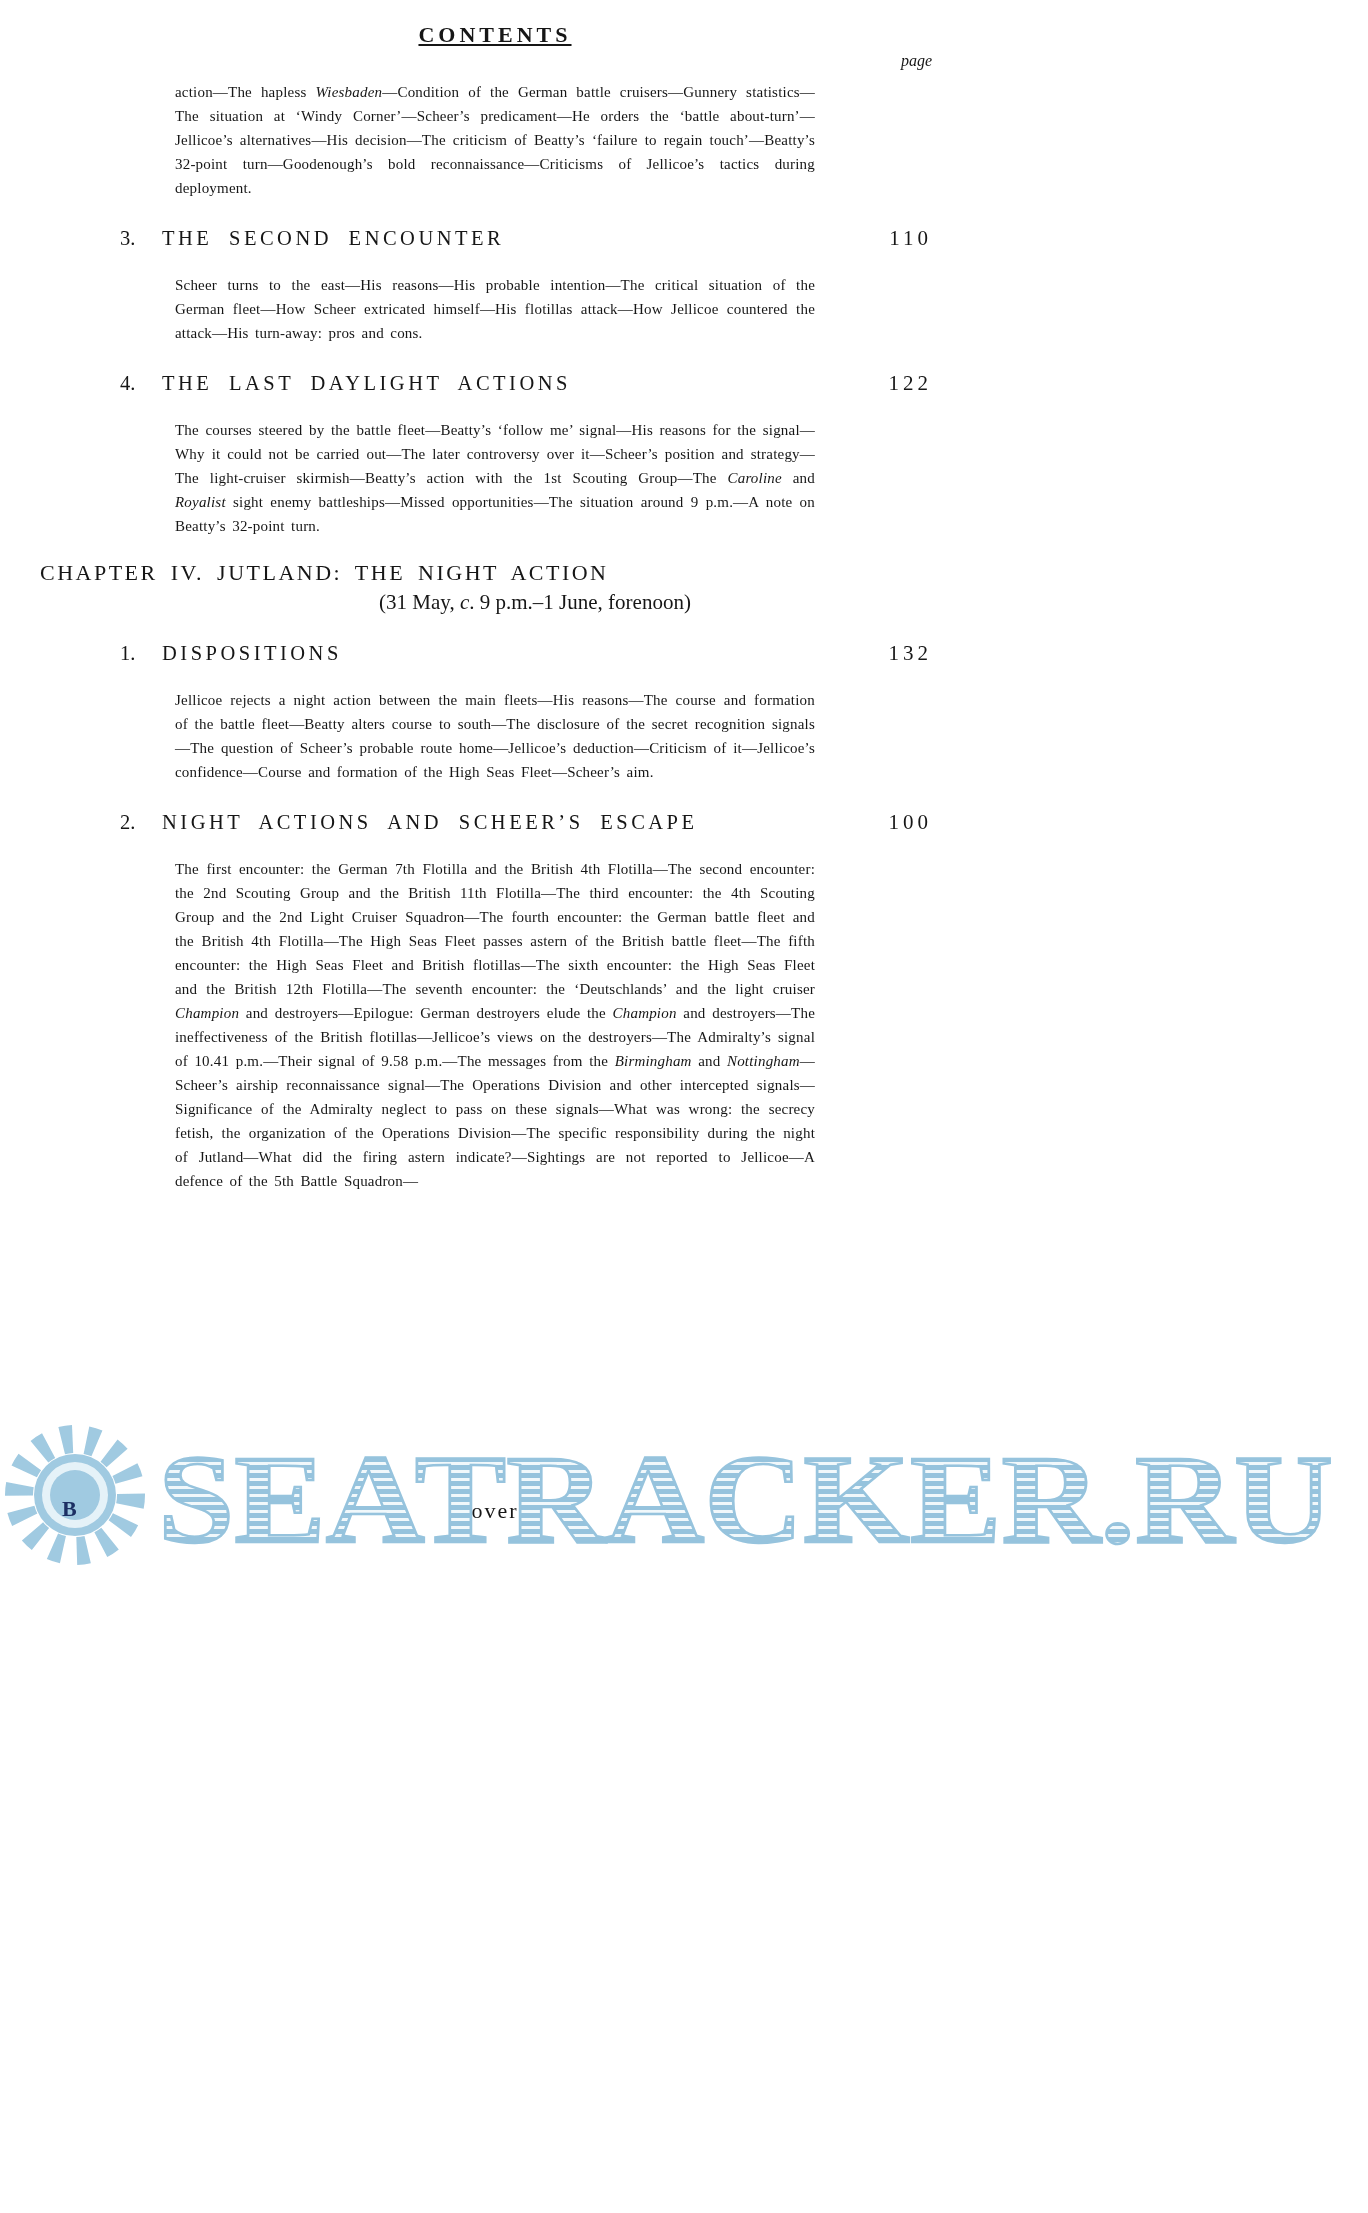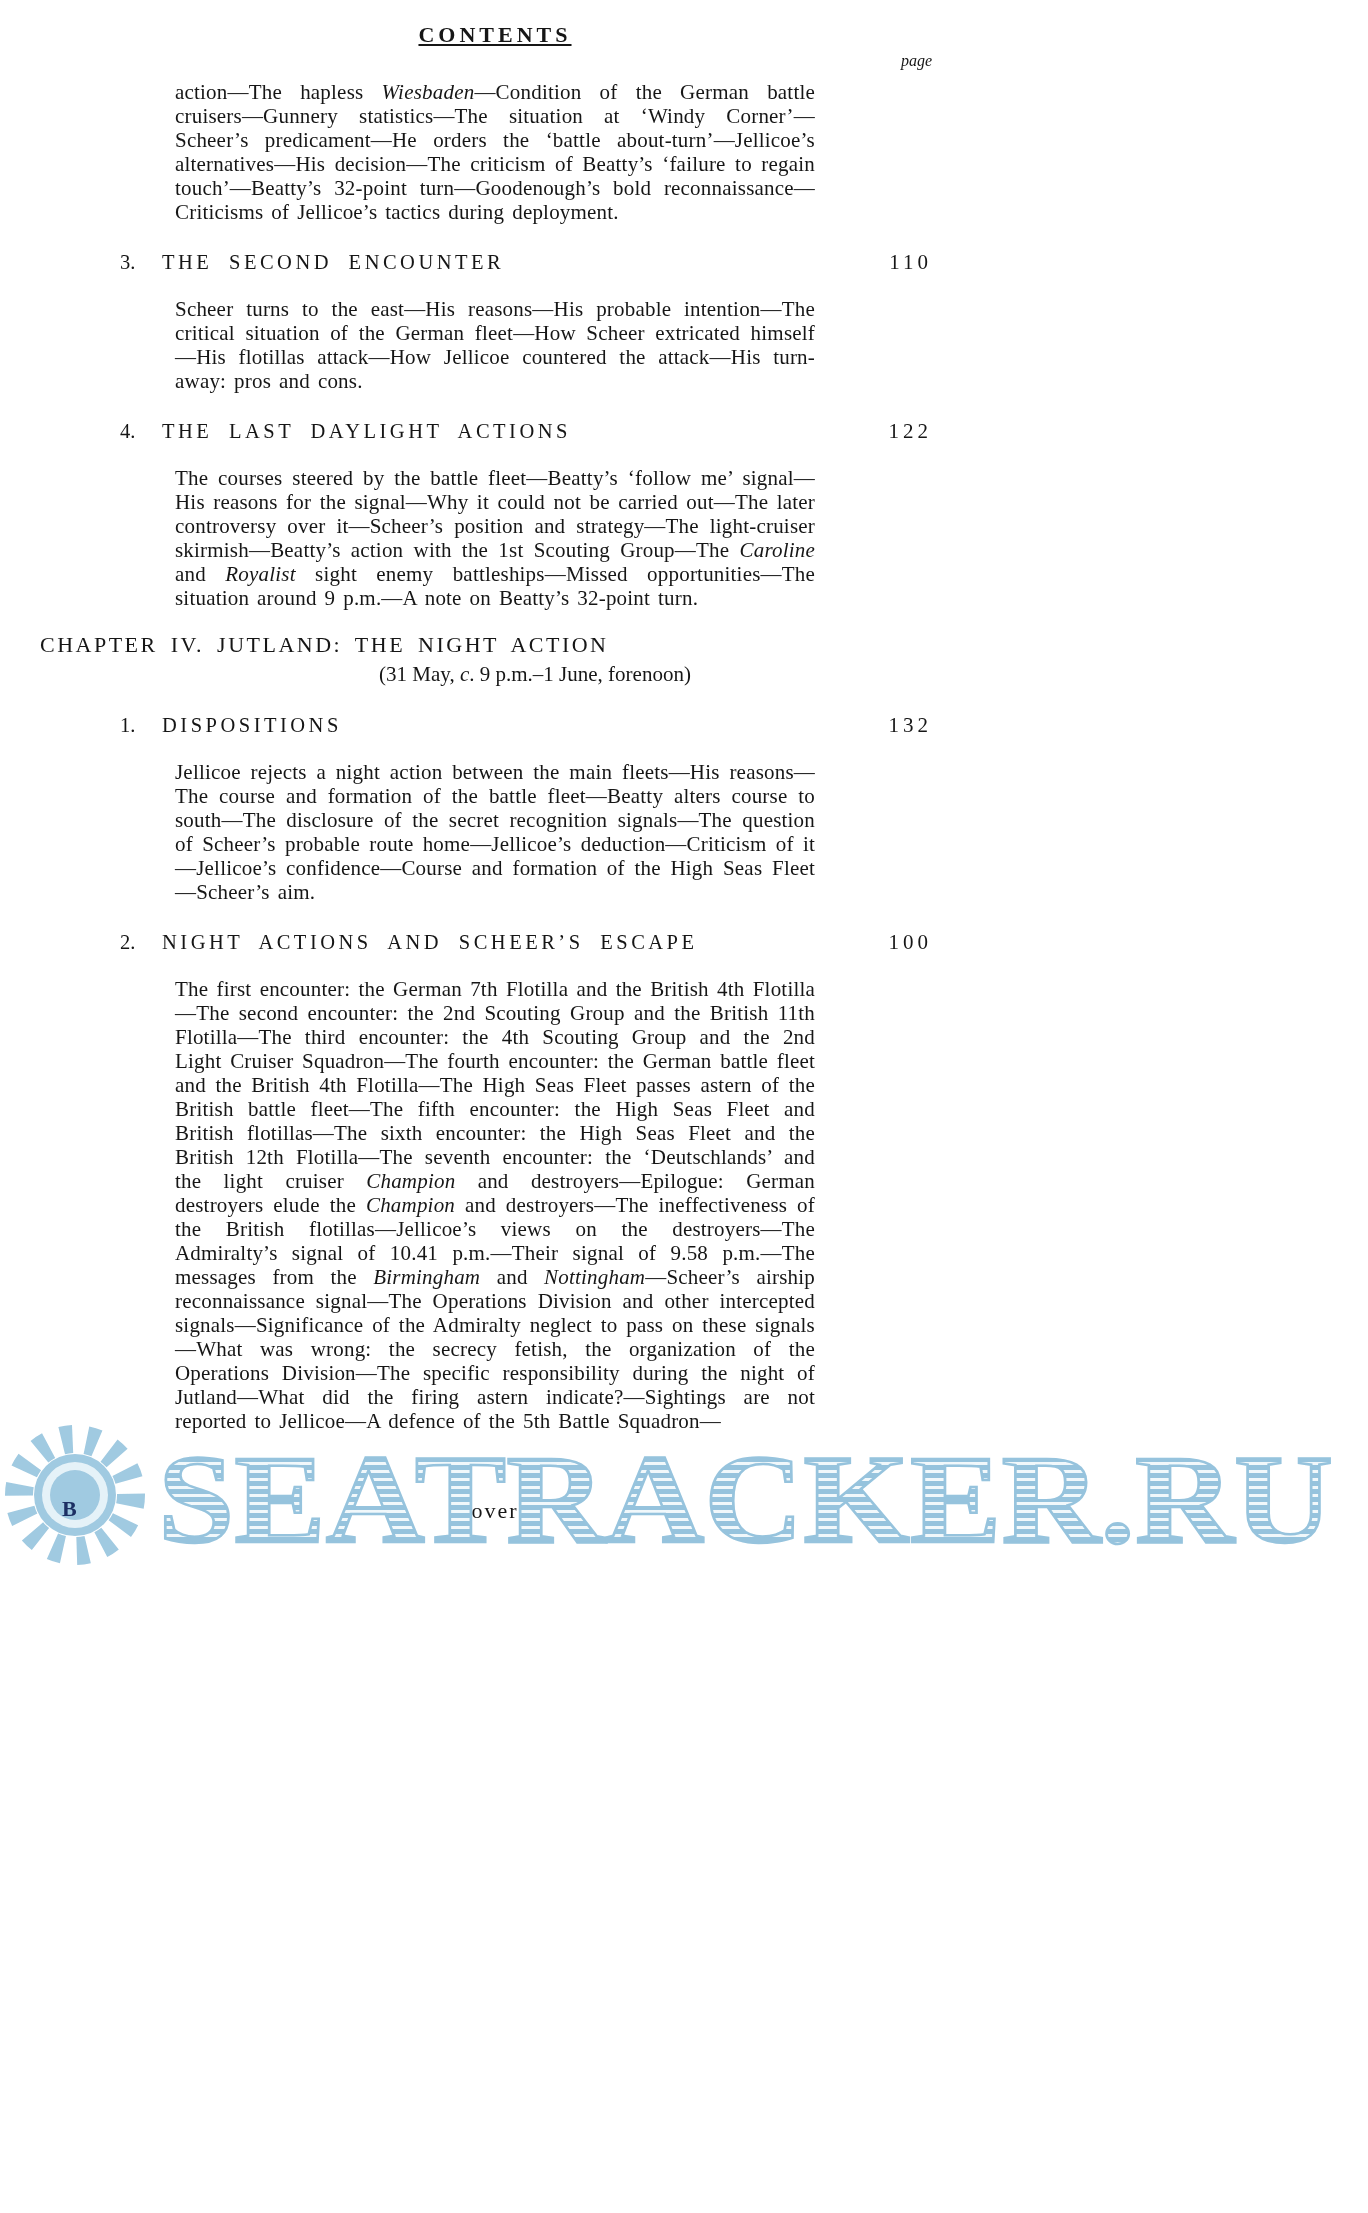--- a/index.html
+++ b/index.html
@@ -35,21 +35,21 @@
   .page-label {
     width: 892px;
     text-align: right;
     font-style: italic;
     font-size: 16px;
     margin-top: 4px;
     margin-bottom: 10px;
   }
 
   .para {
-    font-size: 21px;
+    font-size: 15px;
     line-height: 24px;
     text-align: justify;
     margin: 0 117px 22px 135px;
     letter-spacing: 0.2px;
     word-spacing: 2.5px;
   }
   .para i { letter-spacing: 0.2px; }
 
   .section {
     display: flex;

